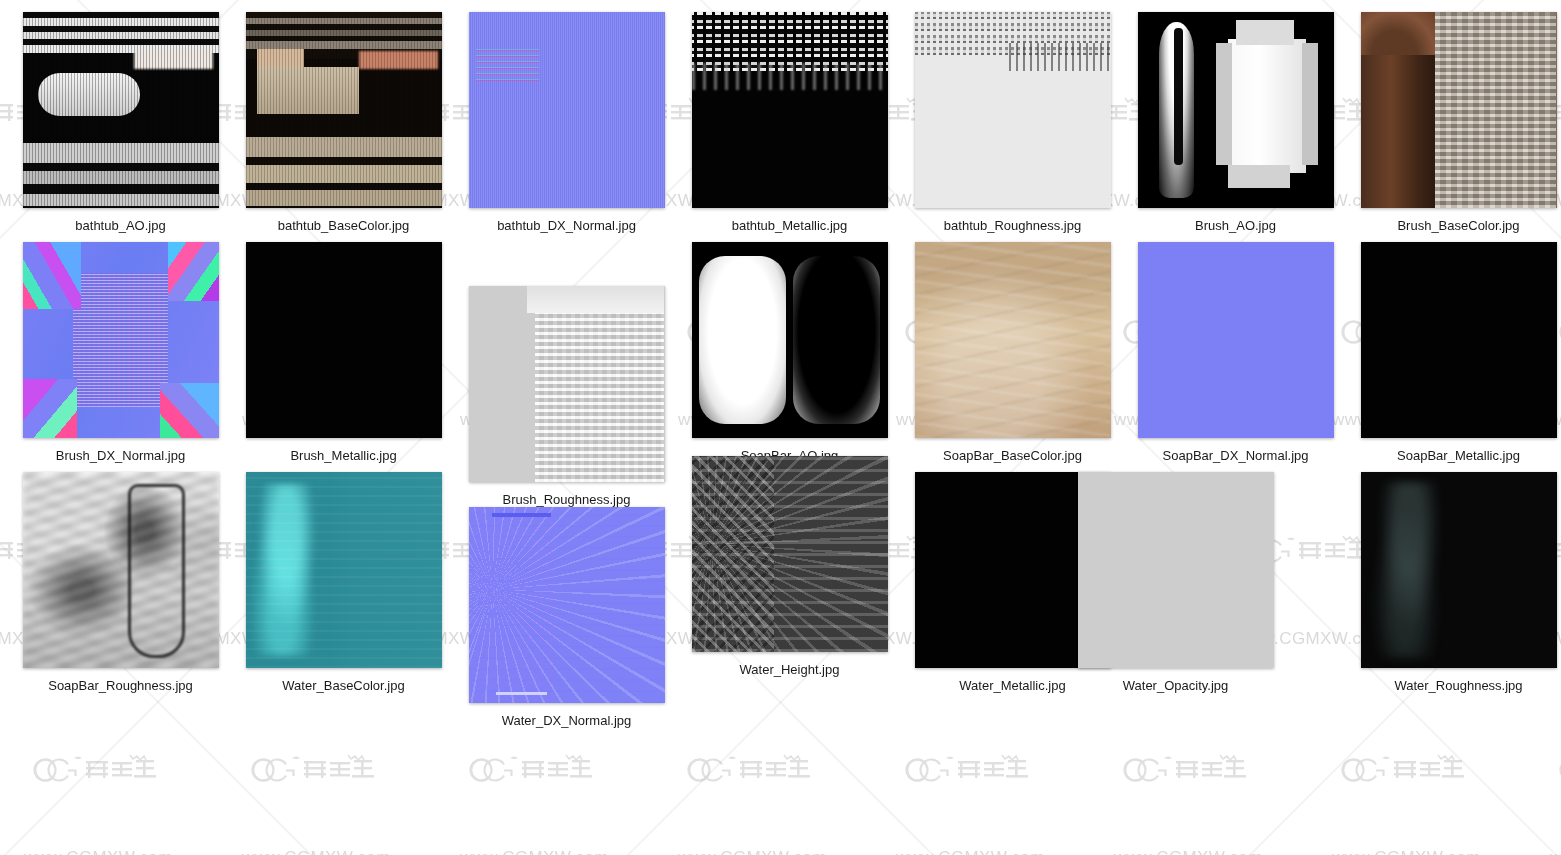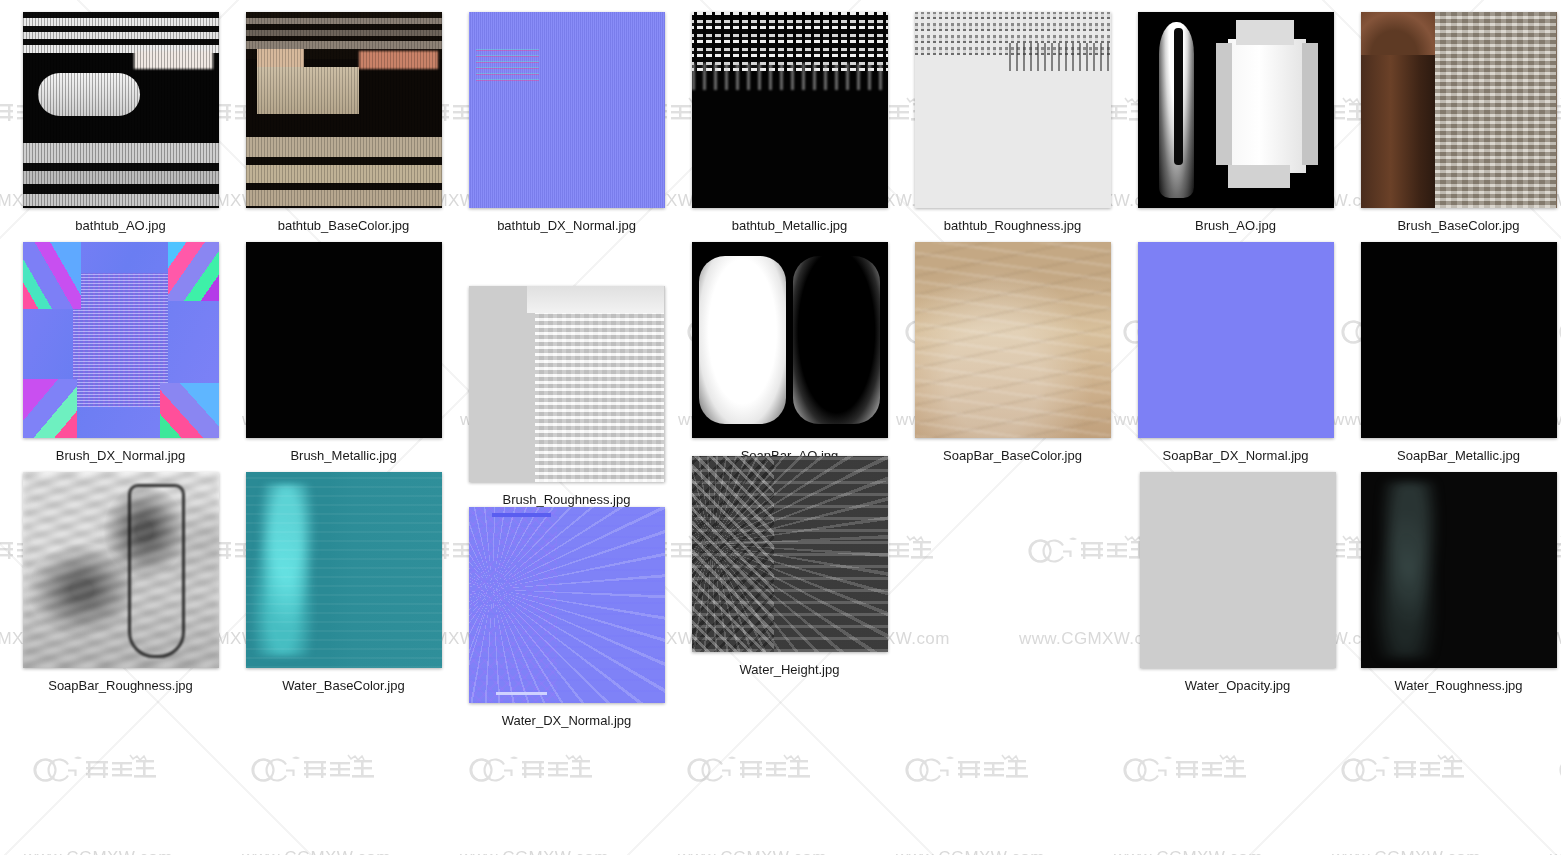--- a/index.html
+++ b/index.html
@@ -1503,21 +1503,27 @@
     </div>
     <div class="cell" style="left: 678px; top: 456px;">
       <div class="thumb">
         <div class="surface tx-water-he">
           <div class="rays"></div>
           <div class="cross"></div>
         </div>
       </div>
       <div class="caption">Water_Height.jpg</div>
     </div>
-    <div class="cell" style="left: 1126px; top: 472px;">
+    <div class="cell" style="left: 901px; top: 472px;">
+      <div class="thumb">
+        <div class="surface tx-black"></div>
+      </div>
+      <div class="caption">Water_Metallic.jpg</div>
+    </div>
+    <div class="cell" style="left: 1064px; top: 472px;">
       <div class="thumb">
         <div class="surface tx-opacity"></div>
       </div>
       <div class="caption">Water_Opacity.jpg</div>
     </div>
     <div class="cell" style="left: 1347px; top: 472px;">
       <div class="thumb">
         <div class="surface tx-water-ro">
           <div class="blobs"></div>
         </div>

